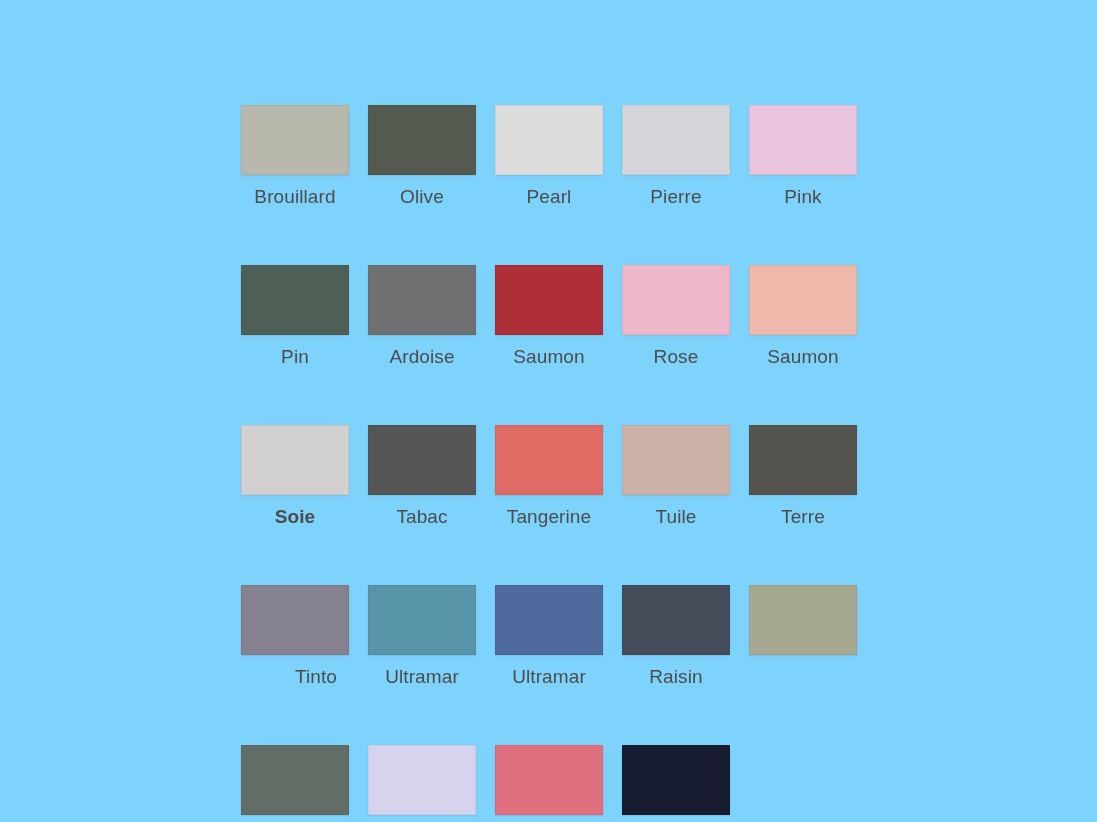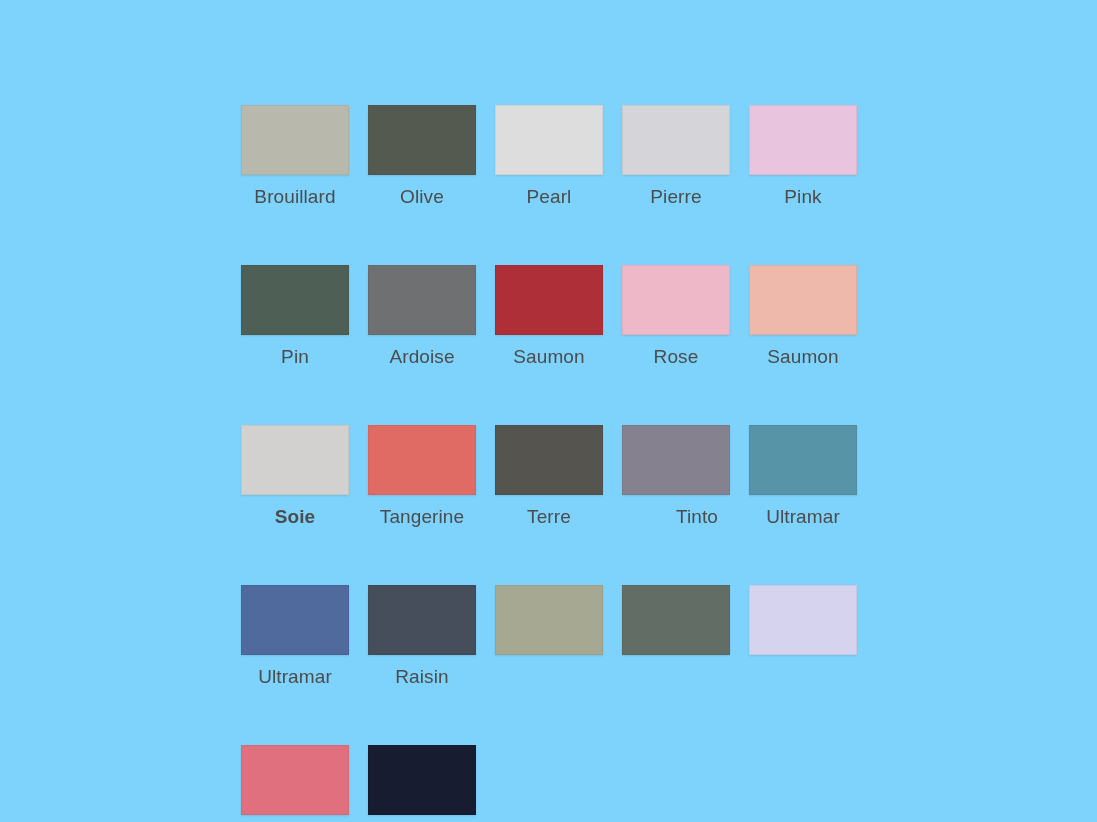--- a/index.html
+++ b/index.html
@@ -103,22 +103,30 @@
       </div>
       <div class="swatch-cell">
         <div class="swatch-chip" style="background-color: rgb(238, 185, 171);"></div>
         <div class="swatch-label" style="color: rgb(76, 76, 76);">Saumon</div>
       </div>
       <div class="swatch-cell">
         <div class="swatch-chip" style="background-color: rgb(210, 209, 207);"></div>
         <div class="swatch-label" style="color: rgb(76, 76, 76); font-weight: bold;">Soie</div>
       </div>
       <div class="swatch-cell">
+        <div class="swatch-chip" style="background-color: rgb(85, 86, 85);"></div>
+        <div class="swatch-label" style="color: rgb(76, 76, 76);">Tabac</div>
+      </div>
+      <div class="swatch-cell">
         <div class="swatch-chip" style="background-color: rgb(224, 106, 100);"></div>
         <div class="swatch-label" style="color: rgb(76, 76, 76);">Tangerine</div>
+      </div>
+      <div class="swatch-cell">
+        <div class="swatch-chip" style="background-color: rgb(205, 179, 167);"></div>
+        <div class="swatch-label" style="color: rgb(76, 76, 76);">Tuile</div>
       </div>
       <div class="swatch-cell">
         <div class="swatch-chip" style="background-color: rgb(85, 84, 78);"></div>
         <div class="swatch-label" style="color: rgb(76, 76, 76);">Terre</div>
       </div>
       <div class="swatch-cell">
         <div class="swatch-chip" style="background-color: rgb(133, 129, 143);"></div>
         <div class="swatch-label" style="color: rgb(76, 76, 76); margin-left: 42px;">Tinto</div>
       </div>
       <div class="swatch-cell">

